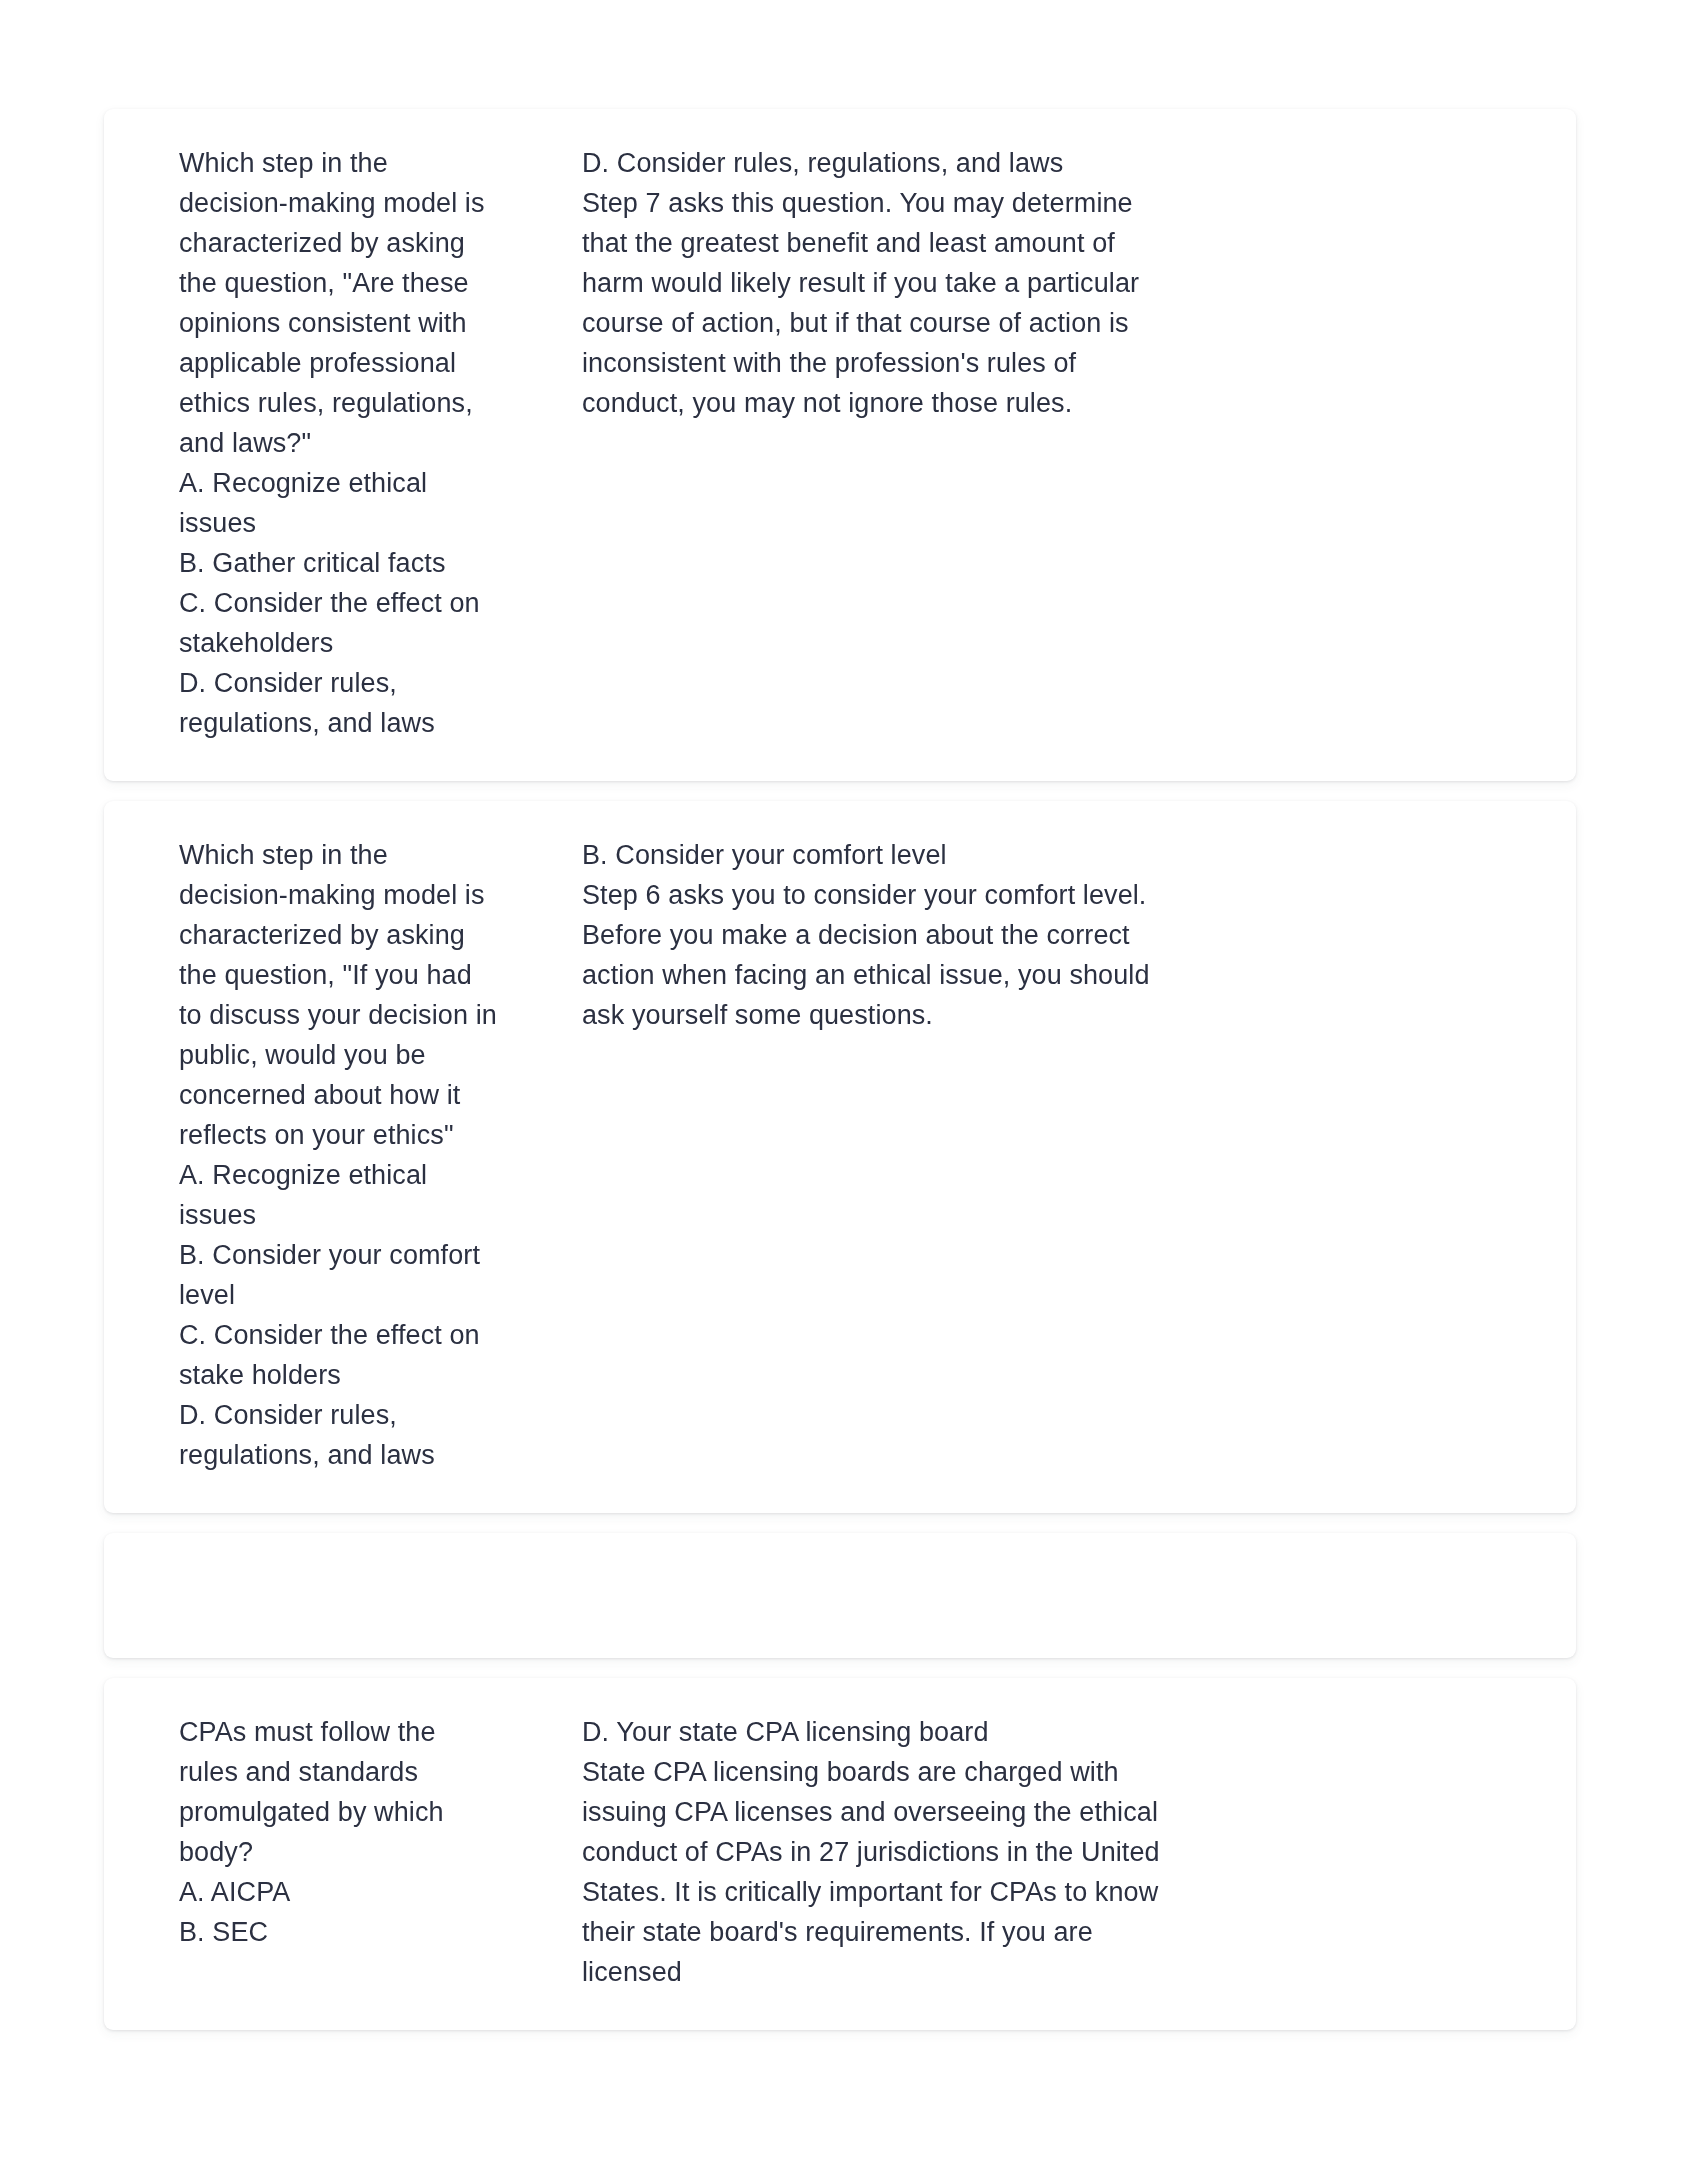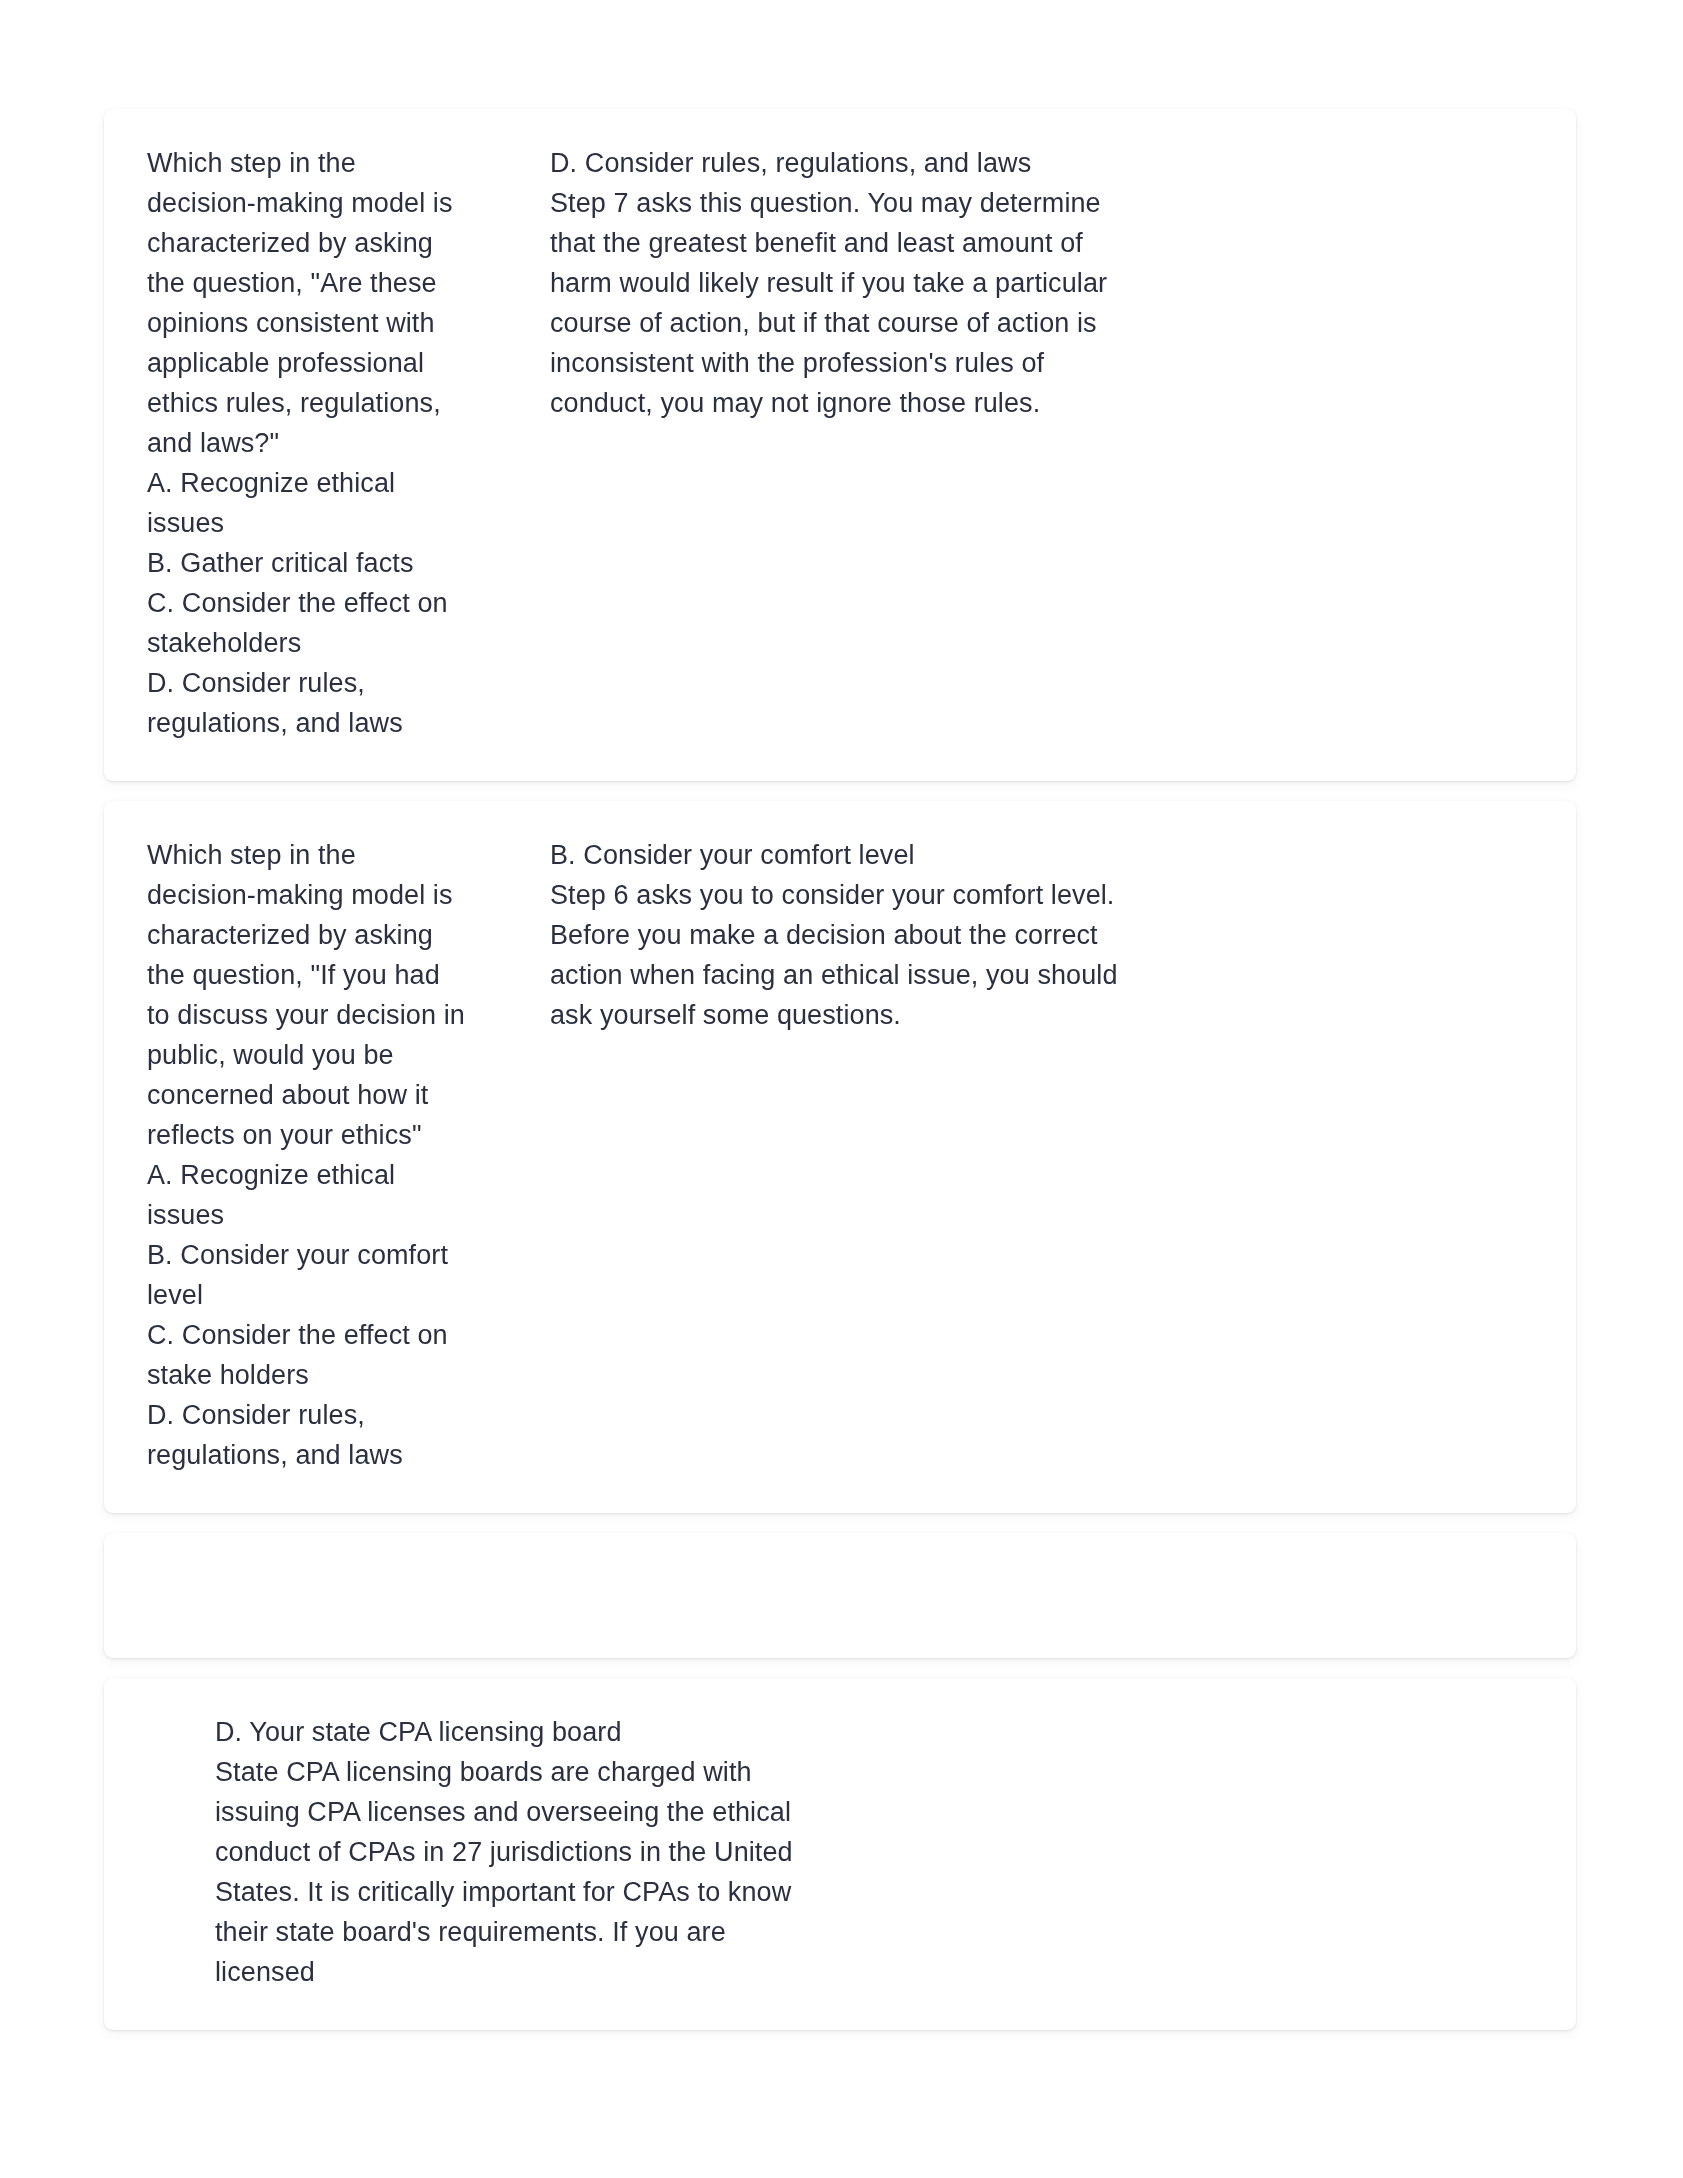--- a/index.html
+++ b/index.html
@@ -64,20 +64,21 @@
     white-space: pre-wrap;
     word-wrap: break-word;
     letter-spacing: 0.1px;
   }
 
   .col-question {
     width: 335px;
     flex: 0 0 335px;
     padding-right: 12px;
     box-sizing: border-box;
+    margin-left: 32px;
   }
 
   .col-answer {
     flex: 1 1 auto;
     width: 665px;
     max-width: 665px;
     padding-left: 68px;
     box-sizing: border-box;
   }
 </style>
@@ -106,19 +107,22 @@
       <div class="col col-answer">B. Consider your comfort level
 Step 6 asks you to consider your comfort level. Before you make a decision about the correct action when facing an ethical issue, you should ask yourself some questions.</div>
     </div>
 
     <div class="card empty-card">
       <div class="col col-question"></div>
       <div class="col col-answer"></div>
     </div>
 
     <div class="card card-last">
+      <div class="col col-question">CPAs must follow the rules and standards promulgated by which body?
+A. AICPA
+B. SEC</div>
       <div class="col col-answer">D. Your state CPA licensing board
 State CPA licensing boards are charged with issuing CPA licenses and overseeing the ethical conduct of CPAs in 27 jurisdictions in the United States. It is critically important for CPAs to know their state board's requirements. If you are licensed</div>
     </div>
 
   </div>
 </div>
 
 
 </body></html>

